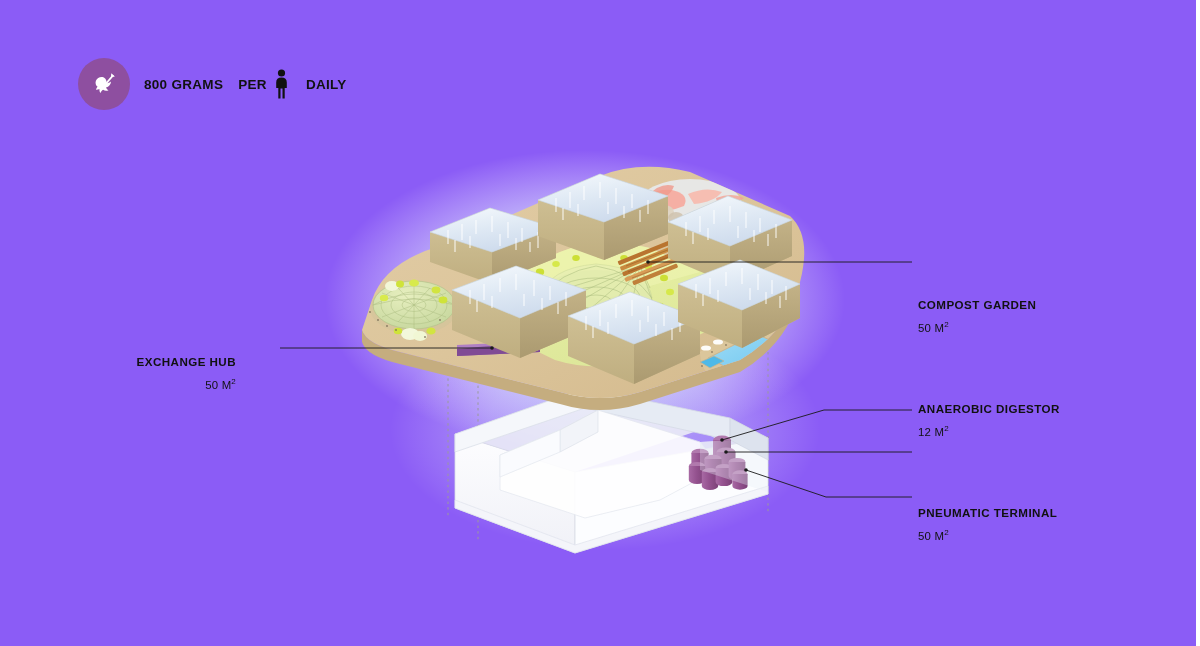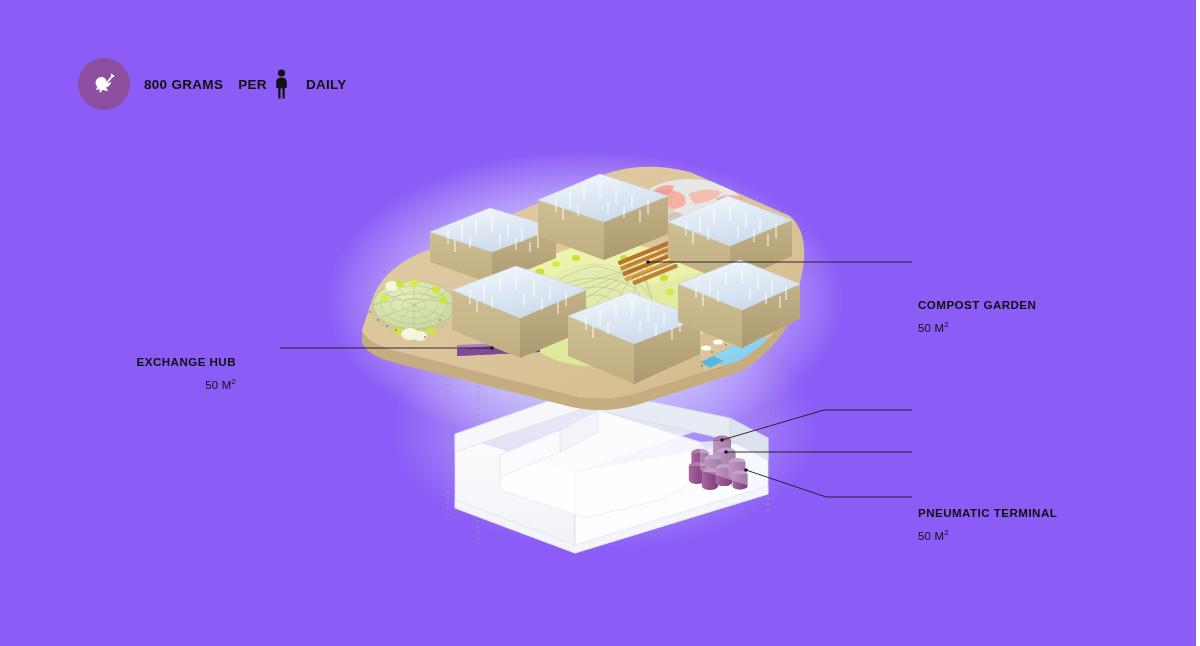--- a/index.html
+++ b/index.html
@@ -573,20 +573,24 @@
   <div class="callout right" id="callout-compost">
     <span class="c-title">COMPOST GARDEN</span>
     <span class="c-area"><span>50 M</span><span class="sup">2</span></span>
   </div>
 
   <div class="callout left" id="callout-exchange">
     <span class="c-title">EXCHANGE HUB</span>
     <span class="c-area"><span>50 M</span><span class="sup">2</span></span>
   </div>
 
+  <div class="callout right" id="callout-anaerobic">
+    <span class="c-title">ANAEROBIC DIGESTOR</span>
+    <span class="c-area"><span>12 M</span><span class="sup">2</span></span>
+  </div>
 
 
   <div class="callout right" id="callout-pneumatic">
     <span class="c-title">PNEUMATIC TERMINAL</span>
     <span class="c-area"><span>50 M</span><span class="sup">2</span></span>
   </div>
 
 </div>
 
 </body></html>

